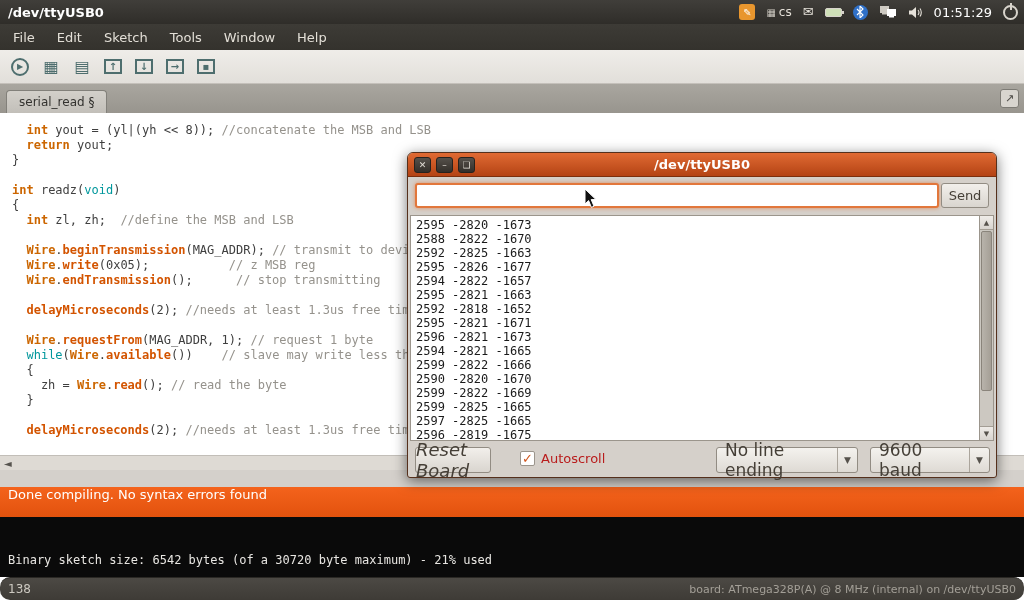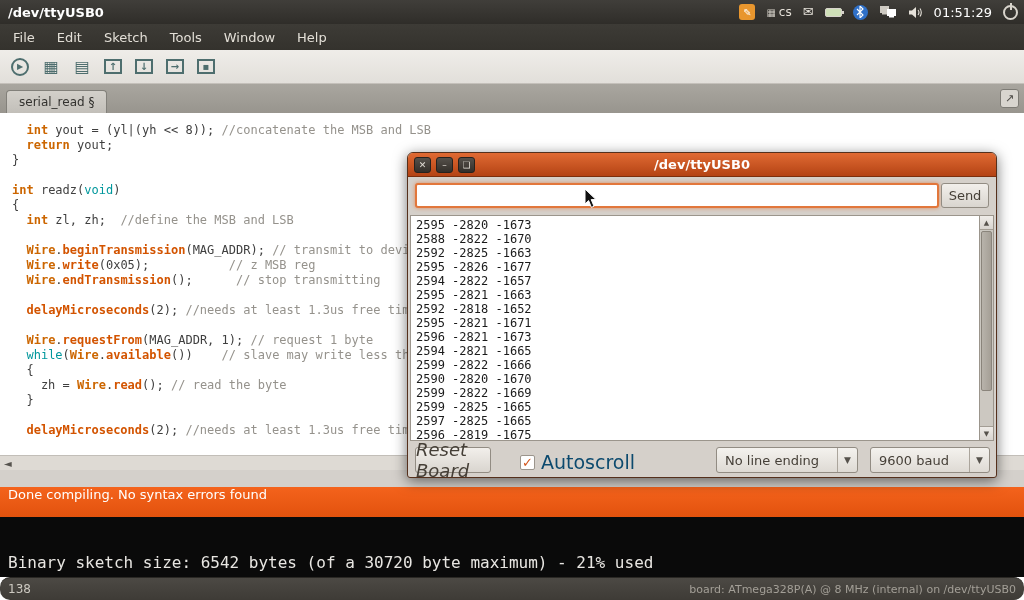--- a/index.html
+++ b/index.html
@@ -64,21 +64,21 @@
   .editor-hscroll { position:absolute; left:0; top:455px; width:1024px; height:15px;
     background:#dedad4; border-top:1px solid #c2beb8; display:flex; align-items:center; }
   .hscroll-arrow { color:#56534e; font-size:10px; padding-left:4px; }
   .status-strip { position:absolute; left:0; top:470px; width:1024px; height:17px; background:#d4d0cb; }
 
   
   .compile-bar { position:absolute; left:0; top:487px; width:1024px; height:30px;
     background:linear-gradient(#f4631c,#e2520d); display:flex; }
   .compile-text { color:#fff; font-size:13px; padding-left:8px; }
   .console { position:absolute; left:0; top:517px; width:1024px; height:60px; background:#0a0a0a; }
-  .console-text { color:#e8e6e2; font-family:"DejaVu Sans Mono", monospace; font-size:16px; padding:36px 0 0 8px; white-space:pre; }
+  .console-text { color:#e8e6e2; font-family:"DejaVu Sans Mono", monospace; font-size:12px; padding:36px 0 0 8px; white-space:pre; }
 
   
   .footer { position:absolute; left:0; top:577px; width:1024px; height:23px;
     background:linear-gradient(#4c4944,#3e3b36); border-top:1px solid #2a2824; display:flex; align-items:center;border-radius:10px; }
   .footer-line { color:#cdc9c1; font-size:12px; padding-left:8px; }
   .footer-board { margin-left:auto; color:#a39f97; font-size:11px; padding-right:8px; }
 
   
   .serial-win { position:absolute; left:407px; top:152px; width:590px; height:326px; z-index:70;
     border:1px solid #55301c; border-radius:6px 6px 3px 3px; background:#d5d0ca;
@@ -112,26 +112,26 @@
   .scroll-thumb { position:absolute; left:1px; top:15px; width:11px; height:160px;
     background:linear-gradient(90deg,#b8b3ab,#a59f96); border:1px solid #8a847b; border-radius:2px; }
 
   .sw-controls { position:absolute; left:0; bottom:0; width:100%; height:35px; }
   .sw-reset { position:absolute; left:7px; top:4px; width:76px; height:26px;
     background:linear-gradient(#f2efeb,#d9d5cf); border:1px solid #928c83; border-radius:3px;
     font-size:18px; color:#453f37; display:flex; align-items:center; justify-content:center;font-style:italic; }
   .sw-check-wrap { position:absolute; left:112px; top:8px; display:flex; align-items:center; gap:6px; }
   .sw-checkbox { width:15px; height:15px; background:#fff; border:1px solid #9b958c; border-radius:2px;
     color:#d2561c; font-size:13px; font-weight:bold; line-height:13px; text-align:center; }
-  .sw-check-label { font-size:19px; color:#0c4a6e; }
+  .sw-check-label { font-size:13px; color:#b91c1c; }
   .sw-combo { position:absolute; top:4px; height:26px; background:linear-gradient(#f4f2ee,#dedad4);
     border:1px solid #928c83; border-radius:3px; display:flex; align-items:center; }
   .combo-le { left:308px; width:142px; }
   .combo-baud { left:462px; width:120px; }
-  .combo-text { flex:1; font-size:13px; color:#453f37; padding-left:8px; }
+  .combo-text { flex:1; font-size:17px; color:#453f37; padding-left:8px; }
   .combo-arrow { width:20px; height:100%; border-left:1px solid #aba59c; display:flex; align-items:center;
     justify-content:center; color:#56524c; font-size:9px; }
 
   
   .mouse-cursor { position:absolute; left:584px; top:188px; z-index:99; }
 
   svg { display:block; }
 </style>
 </head>
 <body>

